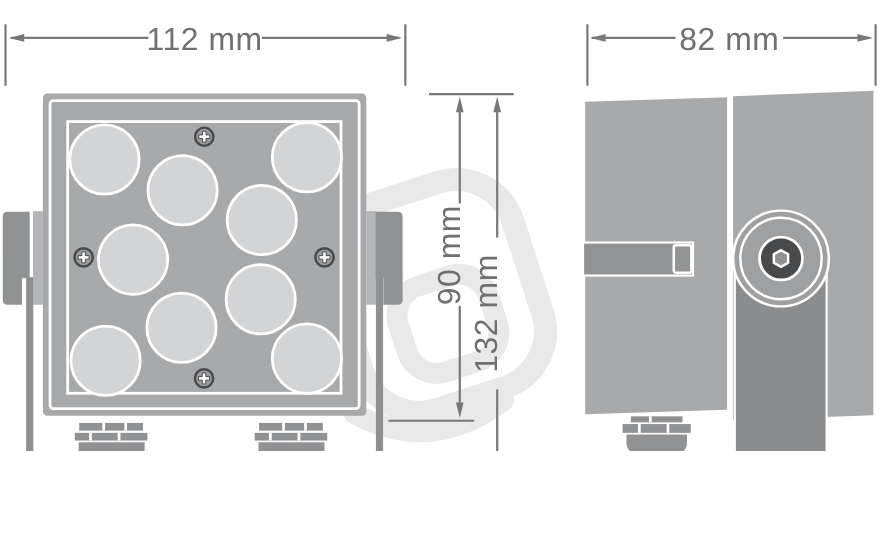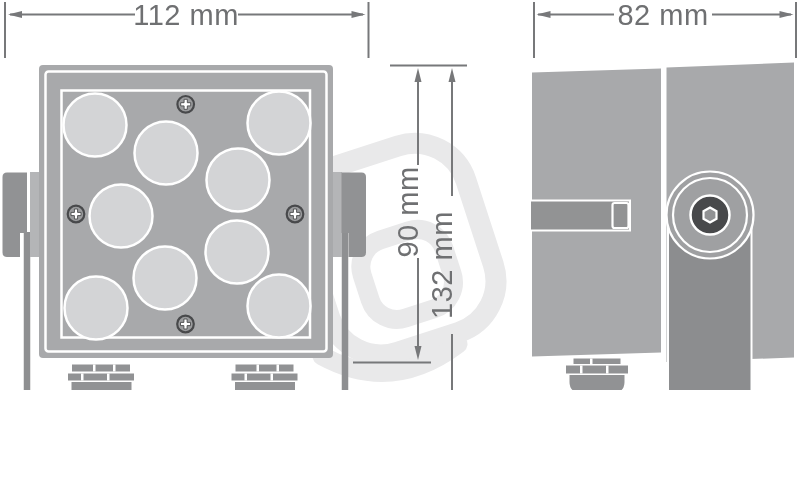--- a/index.html
+++ b/index.html
@@ -1,17 +1,17 @@
 <!DOCTYPE html>
 <html><head>
 <meta charset="utf-8">
 <style>
   html,body{margin:0;padding:0;background:#fff;}
   .stage{position:relative;width:800px;height:390px;background:#fff;overflow:hidden;
-         font-family:"Liberation Sans", sans-serif;}
+         font-family:"Liberation Sans", sans-serif;margin-top:20px;}
   svg{display:block}
   text.dim{font-family:"Liberation Sans", sans-serif;font-size:29px;fill:#6f7072;letter-spacing:.5px;}
 </style>
 </head>
 <body>
 
 <div class="stage">
 <svg width="800" height="494" viewBox="0 0 800 494">
 
   <g stroke="#e9e9ea" fill="none">

